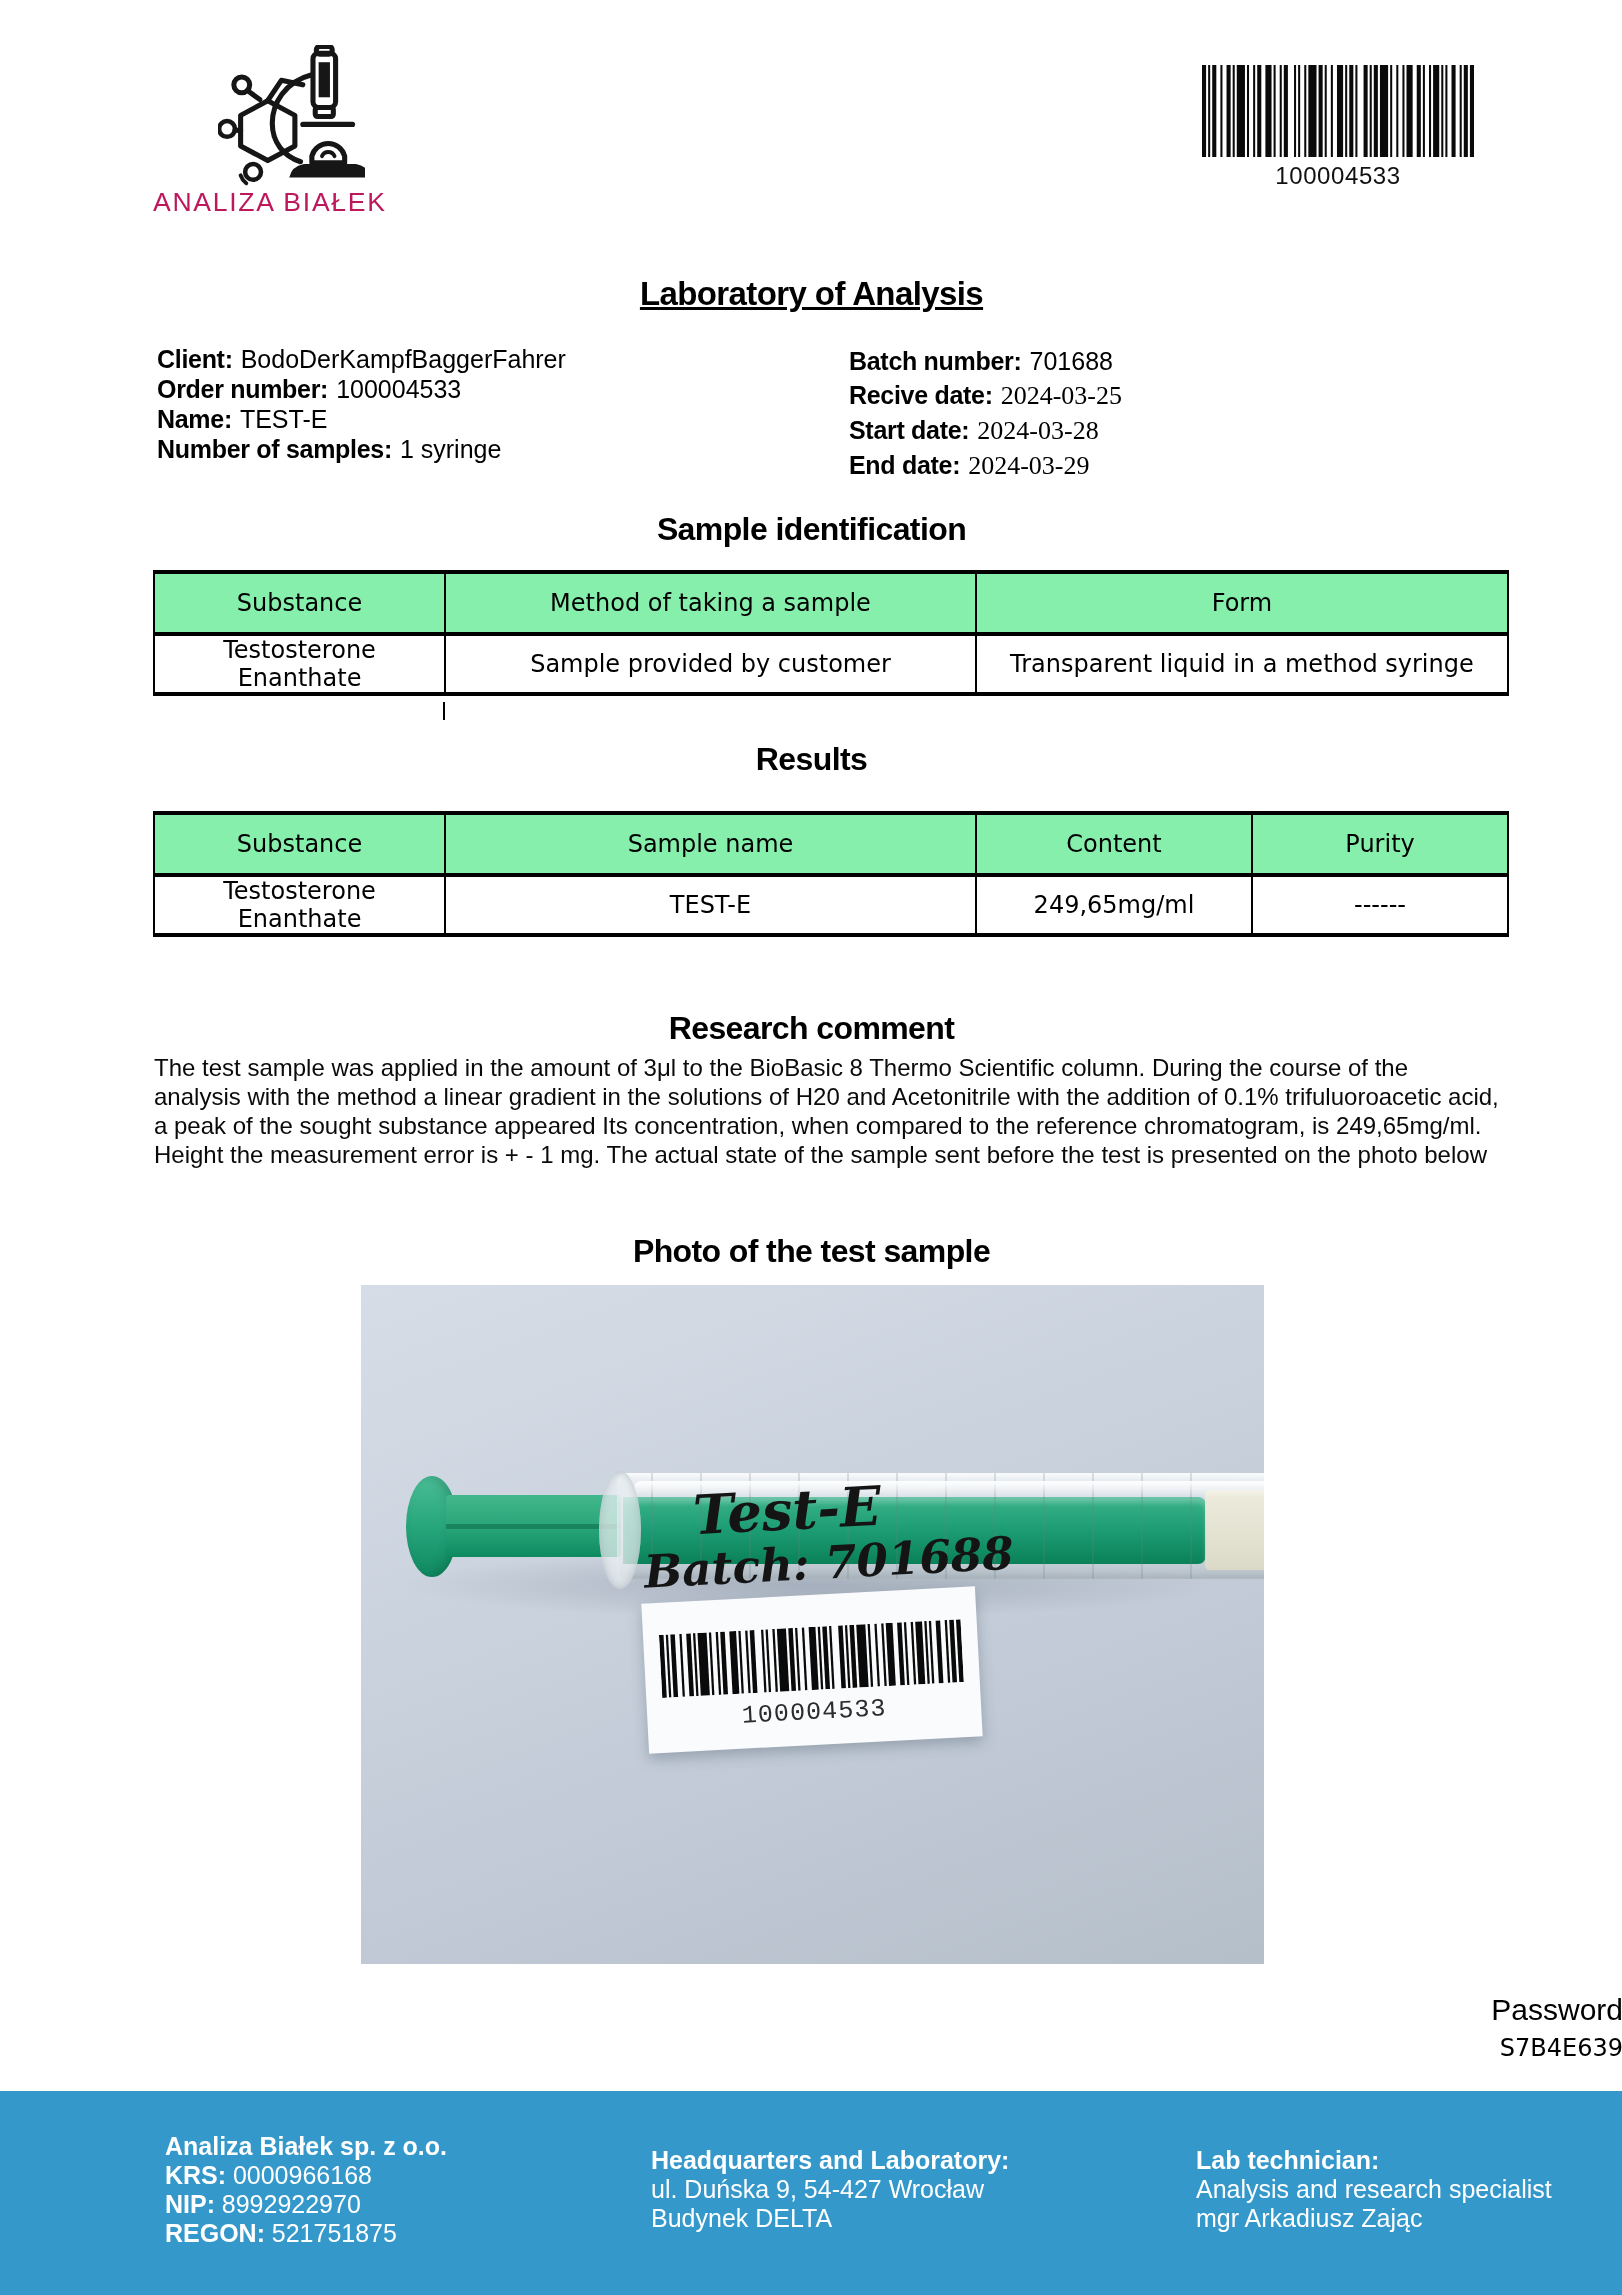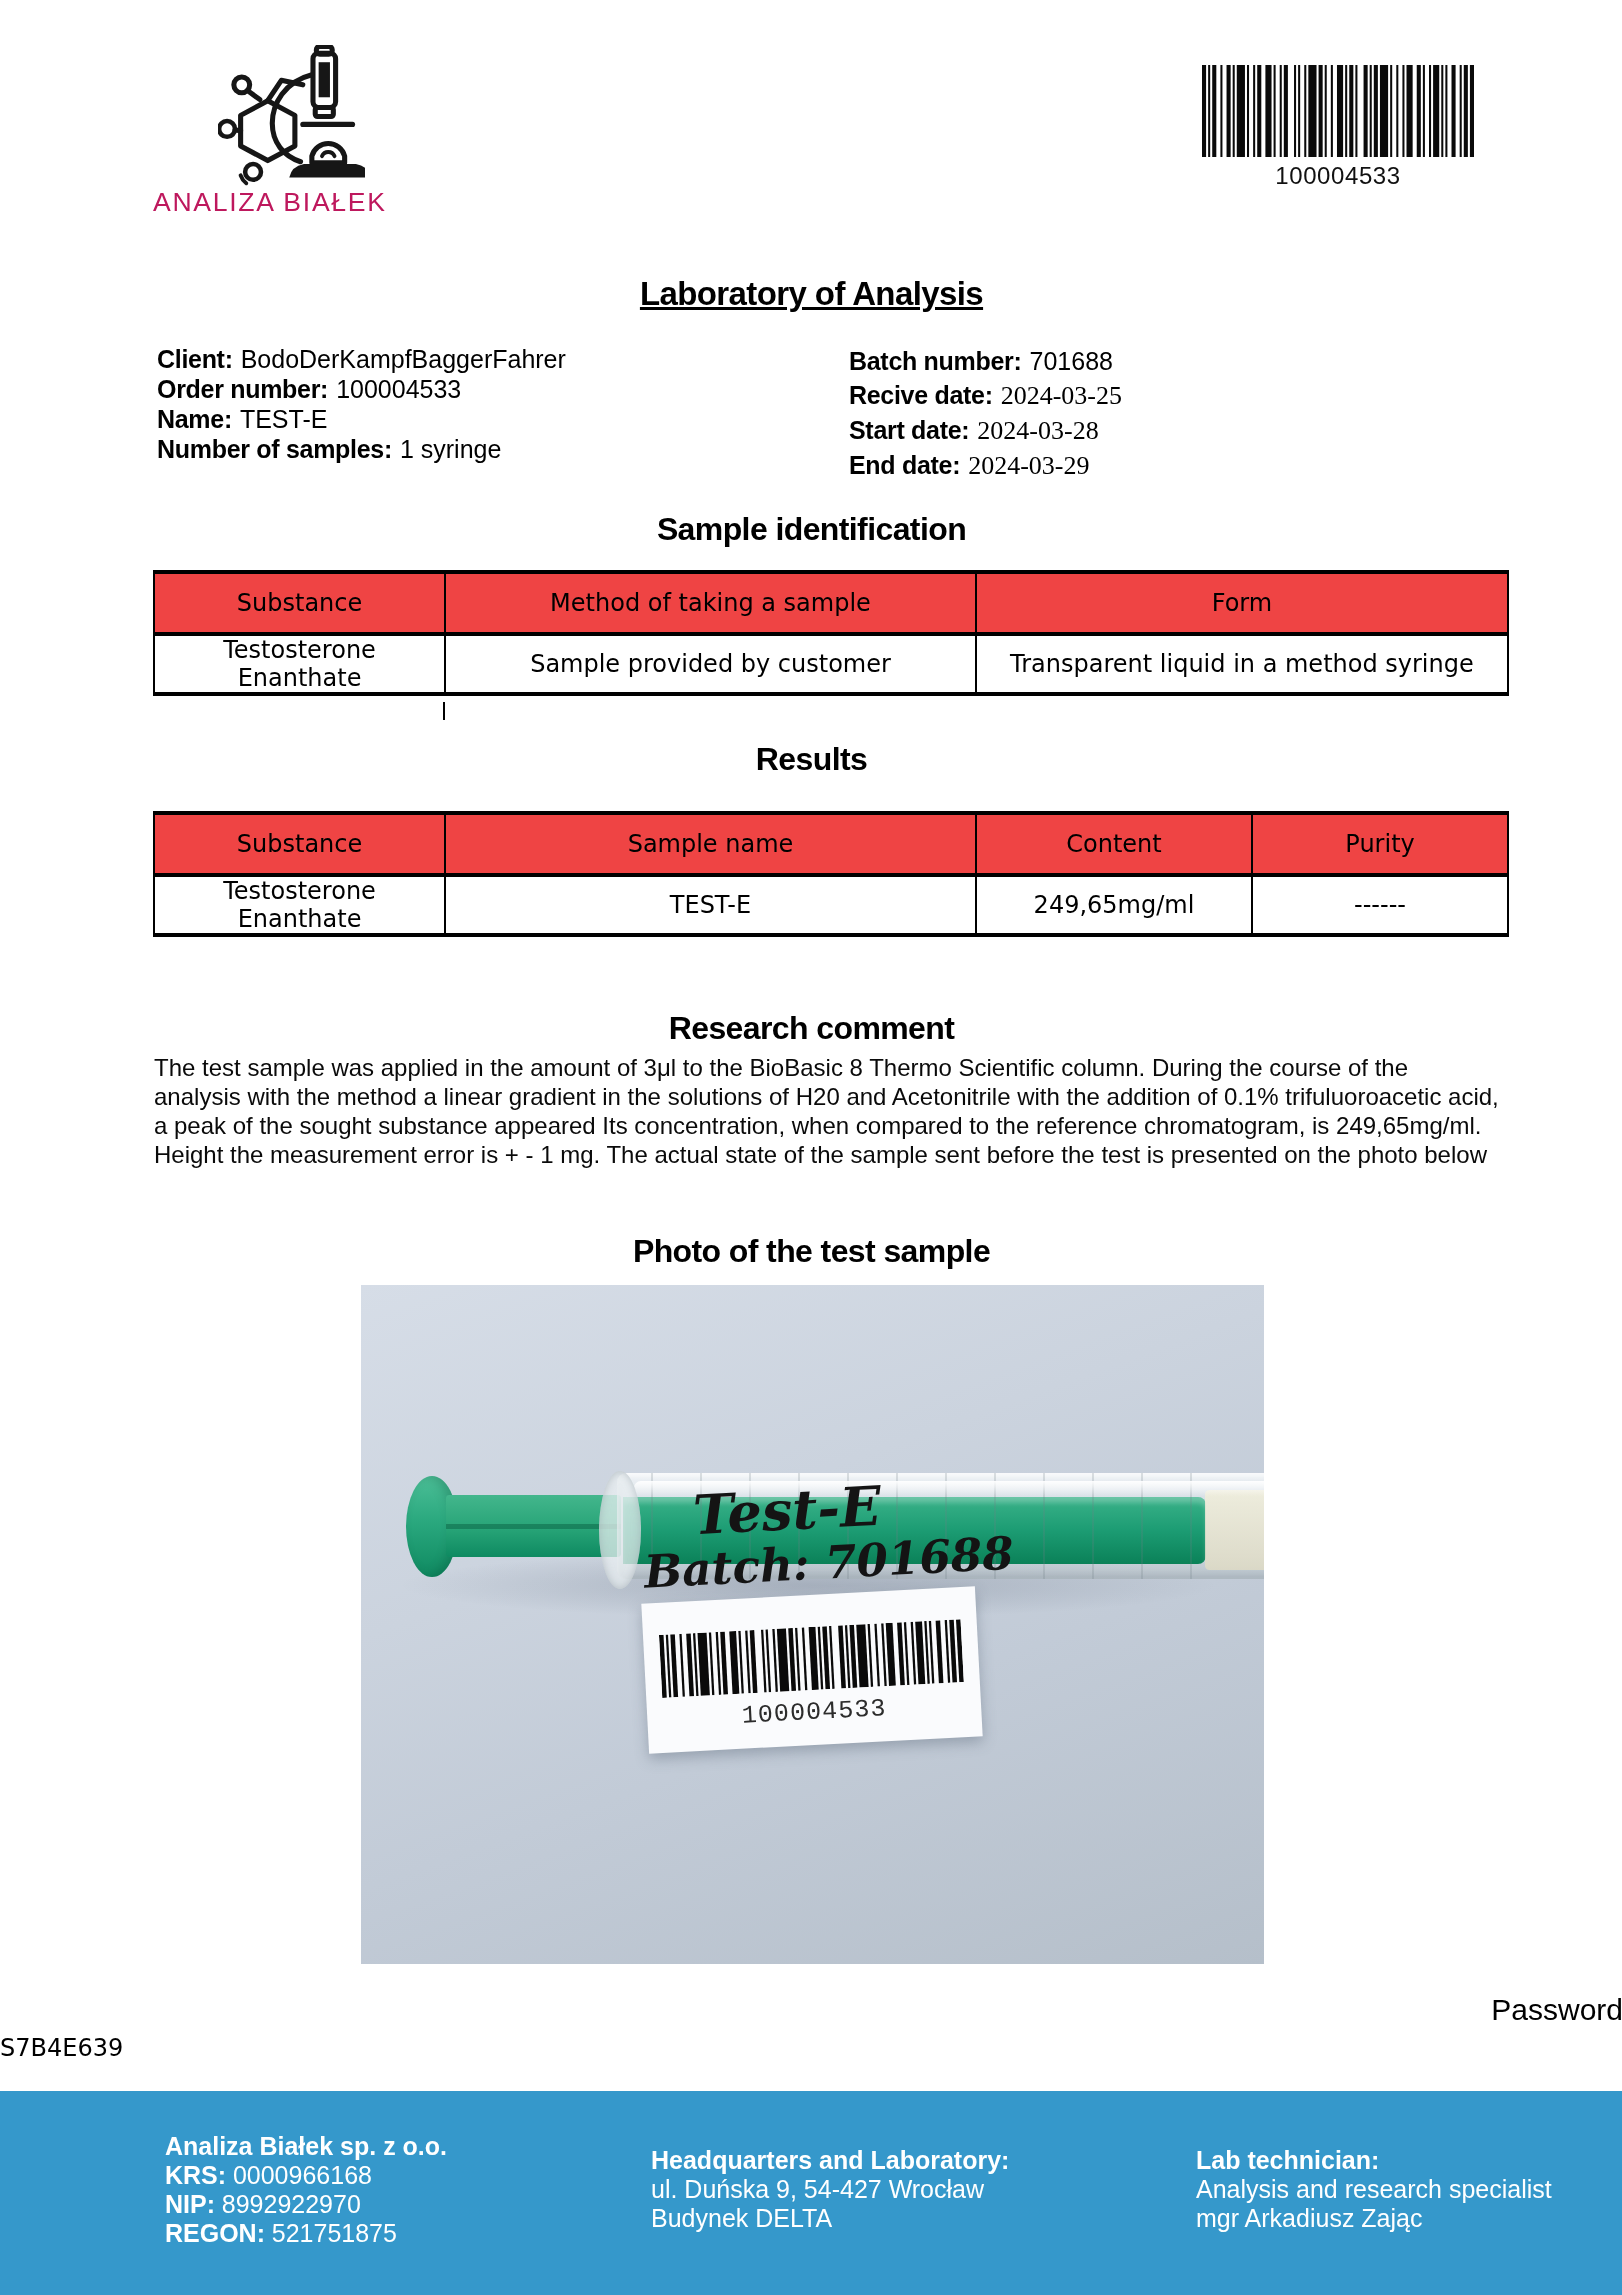--- a/index.html
+++ b/index.html
@@ -28,21 +28,21 @@
   
   .sec{position:absolute;left:0;width:100%;text-align:center;font-size:32px;font-weight:700;letter-spacing:-0.6px;}
   .sec.s1{top:511px;} .sec.s2{top:741px;} .sec.s3{top:1010px;} .sec.s4{top:1233px;}
 
   
   table.lab{position:absolute;left:153px;width:1356px;border-collapse:collapse;table-layout:fixed;
             font-family:"DejaVu Sans","Liberation Sans",sans-serif;font-size:24px;}
   table.lab.t1{top:570px;} table.lab.t2{top:811px;}
   table.lab td{border-left:2.3px solid #000;border-right:2.3px solid #000;text-align:center;vertical-align:middle;
                overflow:hidden;padding:0 3.4px;}
-  table.lab tr.hdr td{background:#ef4444;height:58px;border-top:4.5px solid #000;border-bottom:4.5px solid #000;}
+  table.lab tr.hdr td{background:#86efac;height:58px;border-top:4.5px solid #000;border-bottom:4.5px solid #000;}
   table.lab tr.bdy td{background:#fff;height:55px;border-bottom:4.5px solid #000;}
   .tick{position:absolute;left:443px;top:702px;width:2.3px;height:18px;background:#000;}
 
   
   .comment{position:absolute;left:154px;top:1053px;width:1347px;font-size:24px;line-height:29px;color:#0a0a0a;}
 
   
   .photo{position:absolute;left:361px;top:1285px;width:903px;height:679px;
          background:linear-gradient(160deg,#d6dde7 0%,#cbd3de 35%,#c2cbd7 60%,#b5bfca 100%);overflow:hidden;}
   .syr-shadow{position:absolute;left:34px;top:266px;width:826px;height:68px;border-radius:50%;
@@ -69,21 +69,21 @@
           background:rgba(233,239,241,0.75);box-shadow:inset 0 0 8px rgba(150,162,168,0.6);}
   .handwriting{position:absolute;left:0;top:0;width:100%;height:100%;}
   .label{position:absolute;left:284px;top:310px;width:334px;height:150px;background:#fafbfd;
          transform:rotate(-3deg);box-shadow:0 5.7px 13.6px rgba(70,82,100,0.35);}
   .barcode-label{position:absolute;left:16px;top:32px;width:302px;height:63px;}
   .label-num{position:absolute;left:0;top:103px;width:100%;text-align:center;
              font-family:"Liberation Mono","DejaVu Sans Mono",monospace;font-size:25px;color:#2c2c2c;letter-spacing:1.1px;}
 
   
   .pw-label{position:absolute;left:0;top:1993px;width:100%;text-align:right;font-size:30px;font-weight:400;}
-  .pw-value{position:absolute;left:0;top:2034px;width:100%;text-align:left;
+  .pw-value{position:absolute;left:0;top:2034px;width:100%;text-align:right;
             font-family:"DejaVu Sans",sans-serif;font-size:24px;}
 
   
   .footer{position:absolute;left:0;top:2091px;width:100%;height:204px;background:#3598cb;color:#fff;}
   .fcol{position:absolute;font-size:25px;line-height:29px;white-space:nowrap;}
   .fcol .ft{font-weight:700;}
   .fcol b{font-weight:700;margin-right:6.8px;}
   .fc1{left:157px;top:41px;margin-left:8px;}
   .fc2{left:651px;top:55px;line-height:29px;}
   .fc3{left:1196px;top:55px;line-height:29px;}

